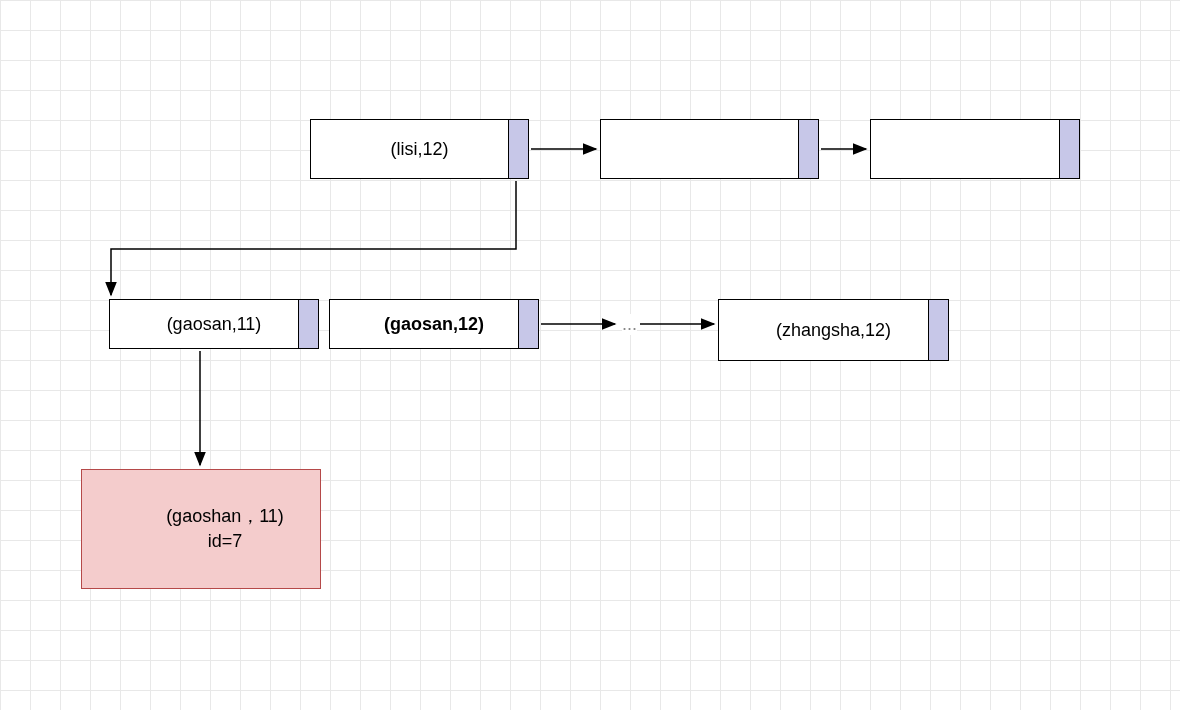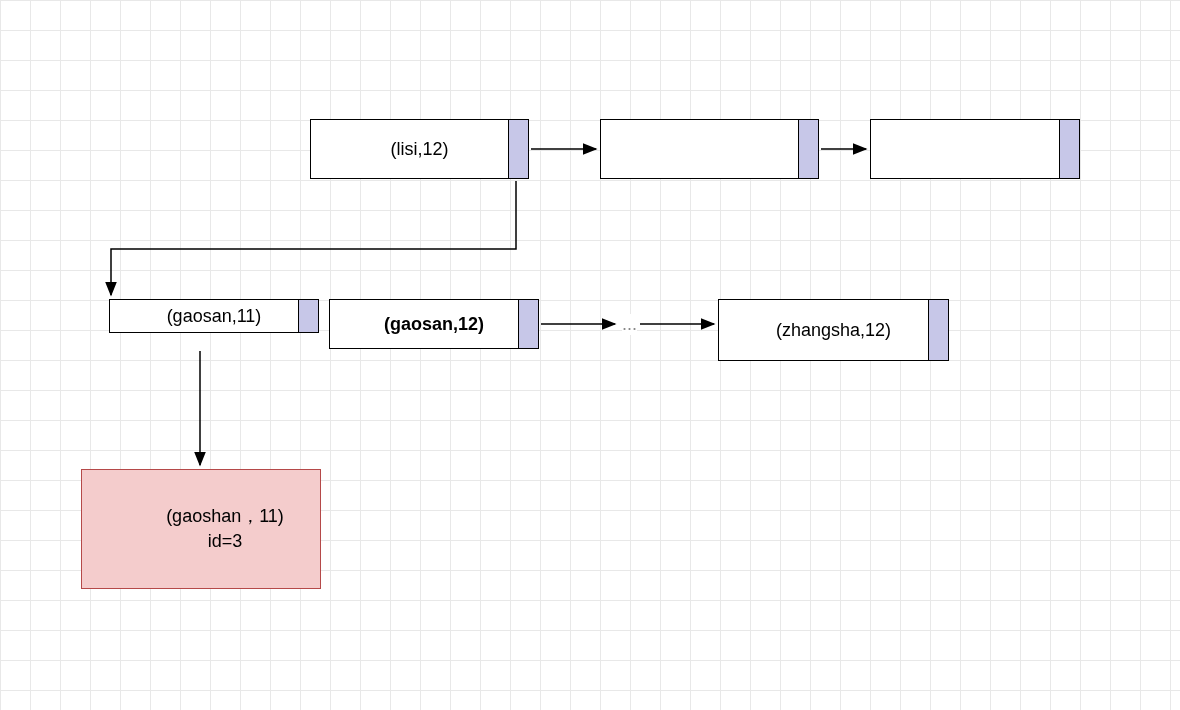--- a/index.html
+++ b/index.html
@@ -65,38 +65,38 @@
 </div>
 <div class="node-box" style="left:600px; top:119px; width:219px; height:60px;">
   <span></span>
   <div class="node-handle"></div>
 </div>
 <div class="node-box" style="left:870px; top:119px; width:210px; height:60px;">
   <span></span>
   <div class="node-handle"></div>
 </div>
 
-<div class="node-box" style="left:109px; top:299px; width:210px; height:34px;">
+<div class="node-box" style="left:109px; top:299px; width:210px; height:50px;">
   <span>(gaosan,11)</span>
   <div class="node-handle"></div>
 </div>
 <div class="node-box" style="left:329px; top:299px; width:210px; height:50px;font-weight:bold;">
   <span>(gaosan,12)</span>
   <div class="node-handle"></div>
 </div>
 <div class="node-box" style="left:718px; top:299px; width:231px; height:62px;">
   <span>(zhangsha,12)</span>
   <div class="node-handle"></div>
 </div>
 
 <div class="ellipsis" style="left:622px; top:314px;">...</div>
 
 <div class="result-box" style="left:81px; top:469px; width:240px; height:120px;padding-left:48px;">
   <span>(gaoshan，11)</span>
-  <span>id=3</span>
+  <span>id=7</span>
 </div>
 
 <svg class="overlay">
   <defs>
     <marker id="arrowhead" markerWidth="10" markerHeight="8" refX="9" refY="4" orient="auto">
       <polygon points="0 0, 10 4, 0 8" fill="#000"></polygon>
     </marker>
   </defs>
 
   <line x1="531" y1="149" x2="596" y2="149" stroke="#000" stroke-width="1.5" marker-end="url(#arrowhead)"></line>

